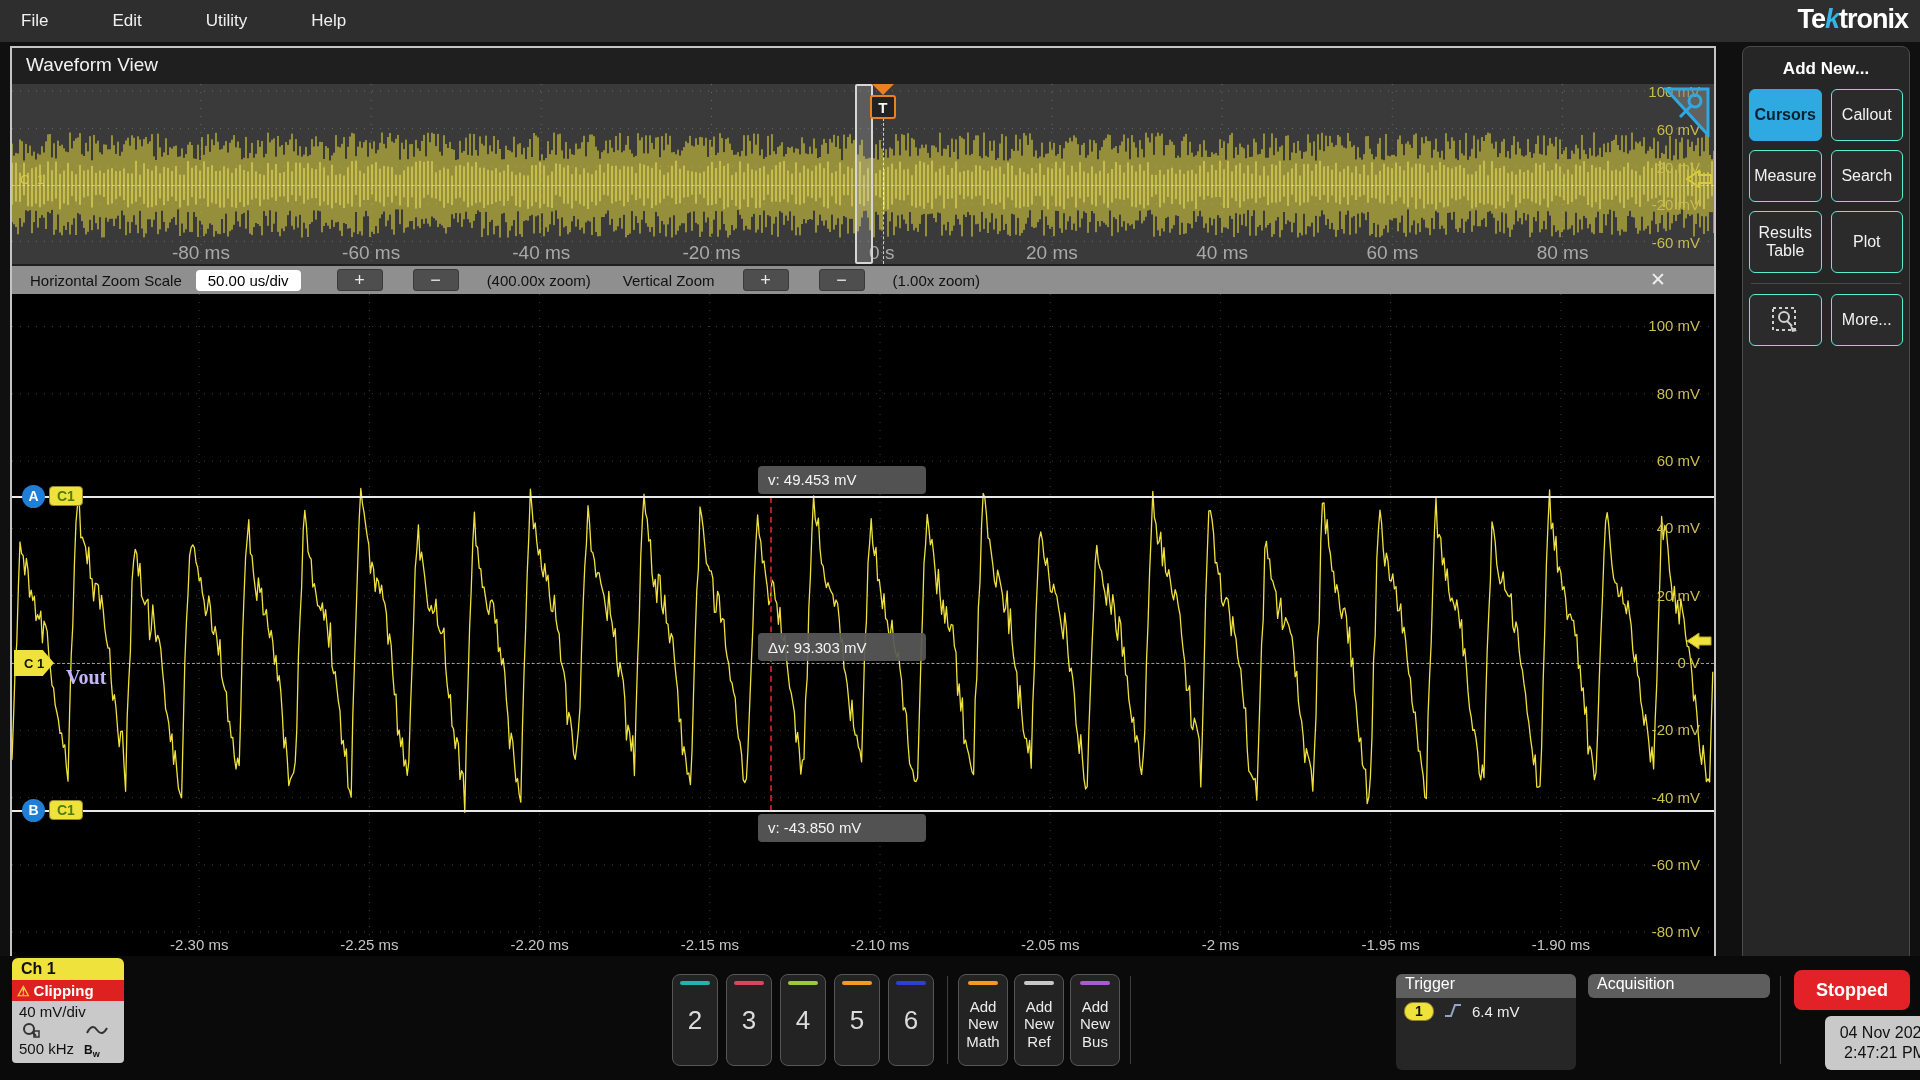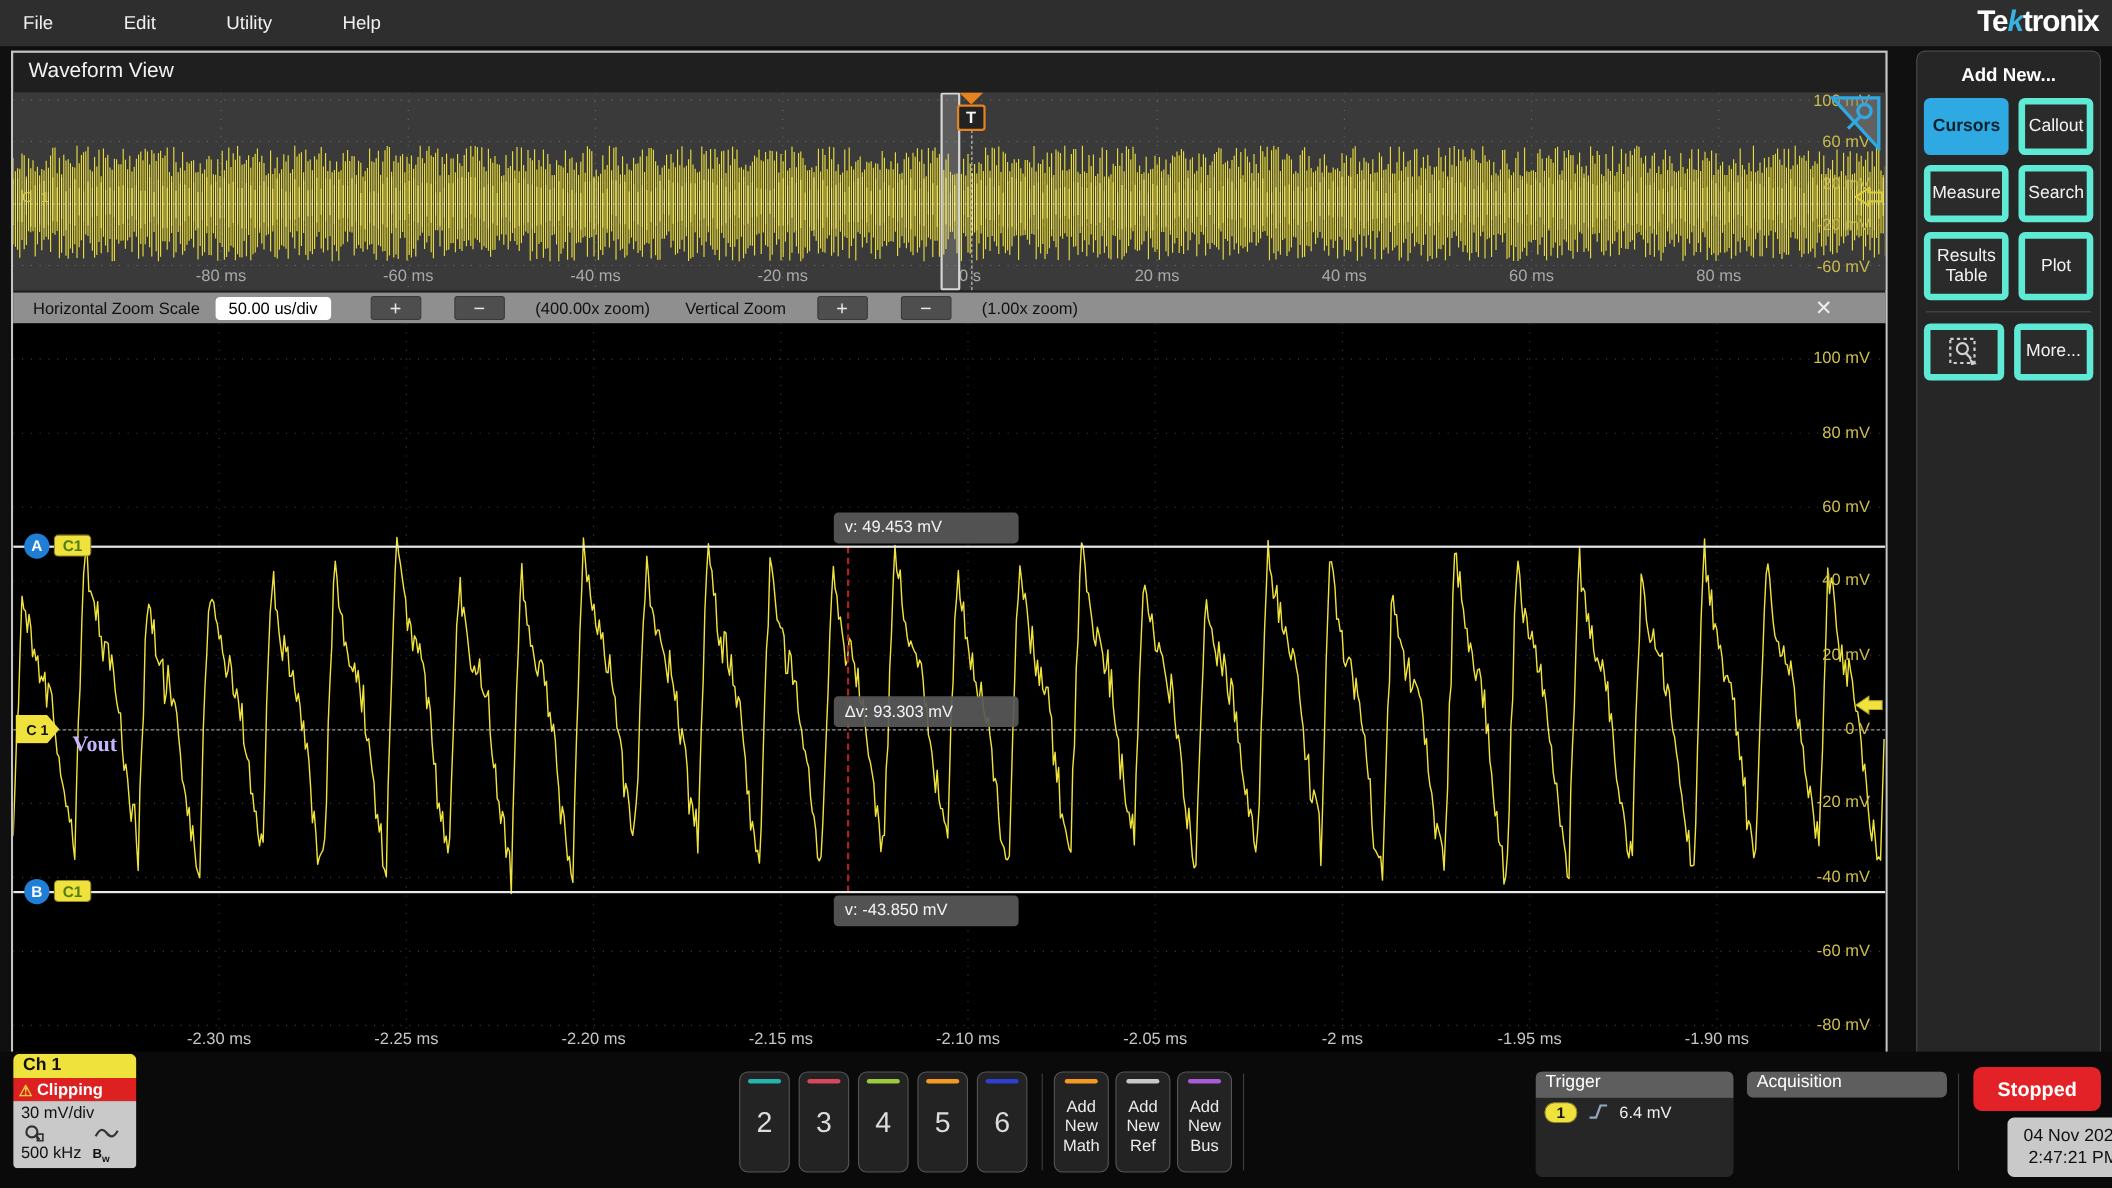--- a/index.html
+++ b/index.html
@@ -13,21 +13,21 @@
   #logo { position:absolute; right:12px; top:4px; font-size:27px; font-weight:bold; color:#fff; letter-spacing:-1px; }
   #logo .tek-k { color:#35b4e4; font-style:italic; }
 
   
   #wpanel { position:absolute; left:10px; top:46px; width:1706px; height:921px;
     background:#1f1f1f; border:2px solid #c4c4c4; }
   #wtitle { position:absolute; left:14px; top:6px; color:#f2f2f2; font-size:19px; }
 
   
   #overview { position:absolute; left:0; top:36px; width:1702px; height:180px; background:#3a3a3a; overflow:hidden; }
-  .ov-tlabel { position:absolute; top:158px; transform:translateX(-50%); color:#a9a9a9; font-size:15px; }
+  .ov-tlabel { position:absolute; top:158px; transform:translateX(-50%); color:#a9a9a9; font-size:19px; }
   .ov-vlabel { position:absolute; right:14px; color:#c9bb4e; font-size:15px; }
   #ov-ch-label { position:absolute; left:8px; top:88px; color:#d8ca45; font-size:13px; letter-spacing:2px; }
   #ov-zoombox { position:absolute; top:0; height:180px; width:18px; border:2px solid #d6d6d6;
     background:rgba(215,215,215,.22); border-radius:2px; }
   #ov-trig-dash { position:absolute; top:34px; bottom:0; border-left:1px dashed rgba(255,255,255,.75); }
   #ov-tmark { position:absolute; top:11px; width:26px; height:24px; background:#222;
     border:2px solid #e8821e; border-radius:3px; color:#f5f5f5; font-weight:bold; font-size:15px;
     display:flex; align-items:center; justify-content:center; }
   #ov-tmark-tri { position:absolute; top:0; width:0; height:0; border-left:11px solid transparent;
     border-right:11px solid transparent; border-top:11px solid #e8821e; }
@@ -64,21 +64,21 @@
 
   
   #divider-dots { position:absolute; left:1757px; top:500px; display:flex; flex-direction:column; gap:7px; }
   #divider-dots i { width:6px; height:6px; border-radius:50%; background:#8a8a8a; }
 
   
   #sidebar { position:absolute; left:1742px; top:46px; width:168px; height:921px; background:#262626;
     border:1px solid #4a4a4a; border-radius:8px; padding:8px 6px; }
   #sb-title { color:#fff; font-weight:bold; font-size:17px; text-align:center; margin:4px 0 10px; }
   .sb-grid { display:grid; grid-template-columns:1fr 1fr; gap:9px; }
-  .sb-btn { background:#2b2b2b; border:6px solid #5eead4; border-radius:6px; color:#f2f2f2; font-size:16px;
+  .sb-btn { background:#2b2b2b; border:1px solid #5eead4; border-radius:6px; color:#f2f2f2; font-size:16px;
     height:52px; display:flex; align-items:center; justify-content:center; text-align:center; line-height:1.1; }
   .sb-btn.tall { height:62px; }
   .sb-btn.active { background:#2fa9e1; color:#05232f; border-color:#2fa9e1; font-weight:bold; }
   #sb-divider { border:none; border-top:1px solid #4a4a4a; margin:10px 2px; }
 
   
   #bottombar { position:absolute; left:0; top:956px; width:1920px; height:124px; background:#0a0a0a; }
   #ch-badge { position:absolute; left:12px; top:2px; width:112px; border-radius:6px 6px 4px 4px; overflow:hidden; }
   #ch-badge-head { background:#f0e23c; color:#111; font-weight:bold; font-size:16px; padding:2px 9px; }
   #ch-badge-warn { background:#dd2020; color:#fff; font-weight:bold; font-size:15px; padding:2px 5px;
@@ -274,21 +274,21 @@
 
 <div id="bottombar">
 
   <div id="ch-badge">
     <div id="ch-badge-head" style="background: rgb(240, 226, 60);">Ch 1</div>
     <div id="ch-badge-warn">
       <span class="warn-ico">⚠</span>
       <span>Clipping</span>
     </div>
     <div id="ch-badge-body">
-      <div>30 mV/div</div>
+      <div>40 mV/div</div>
       <div id="ch-badge-icons">
         <svg width="22" height="18">
           <circle cx="8" cy="8" r="5" fill="none" stroke="#333" stroke-width="2"></circle>
           <path d="M11 11 L15 15" stroke="#333" stroke-width="2" fill="none"></path>
           <rect x="13" y="10" width="5" height="6" fill="none" stroke="#333" stroke-width="1.5"></rect>
         </svg>
         <svg width="24" height="18">
           <path d="M2 12 Q7 2 12 9 T22 7" fill="none" stroke="#333" stroke-width="2"></path>
         </svg>
       </div>

